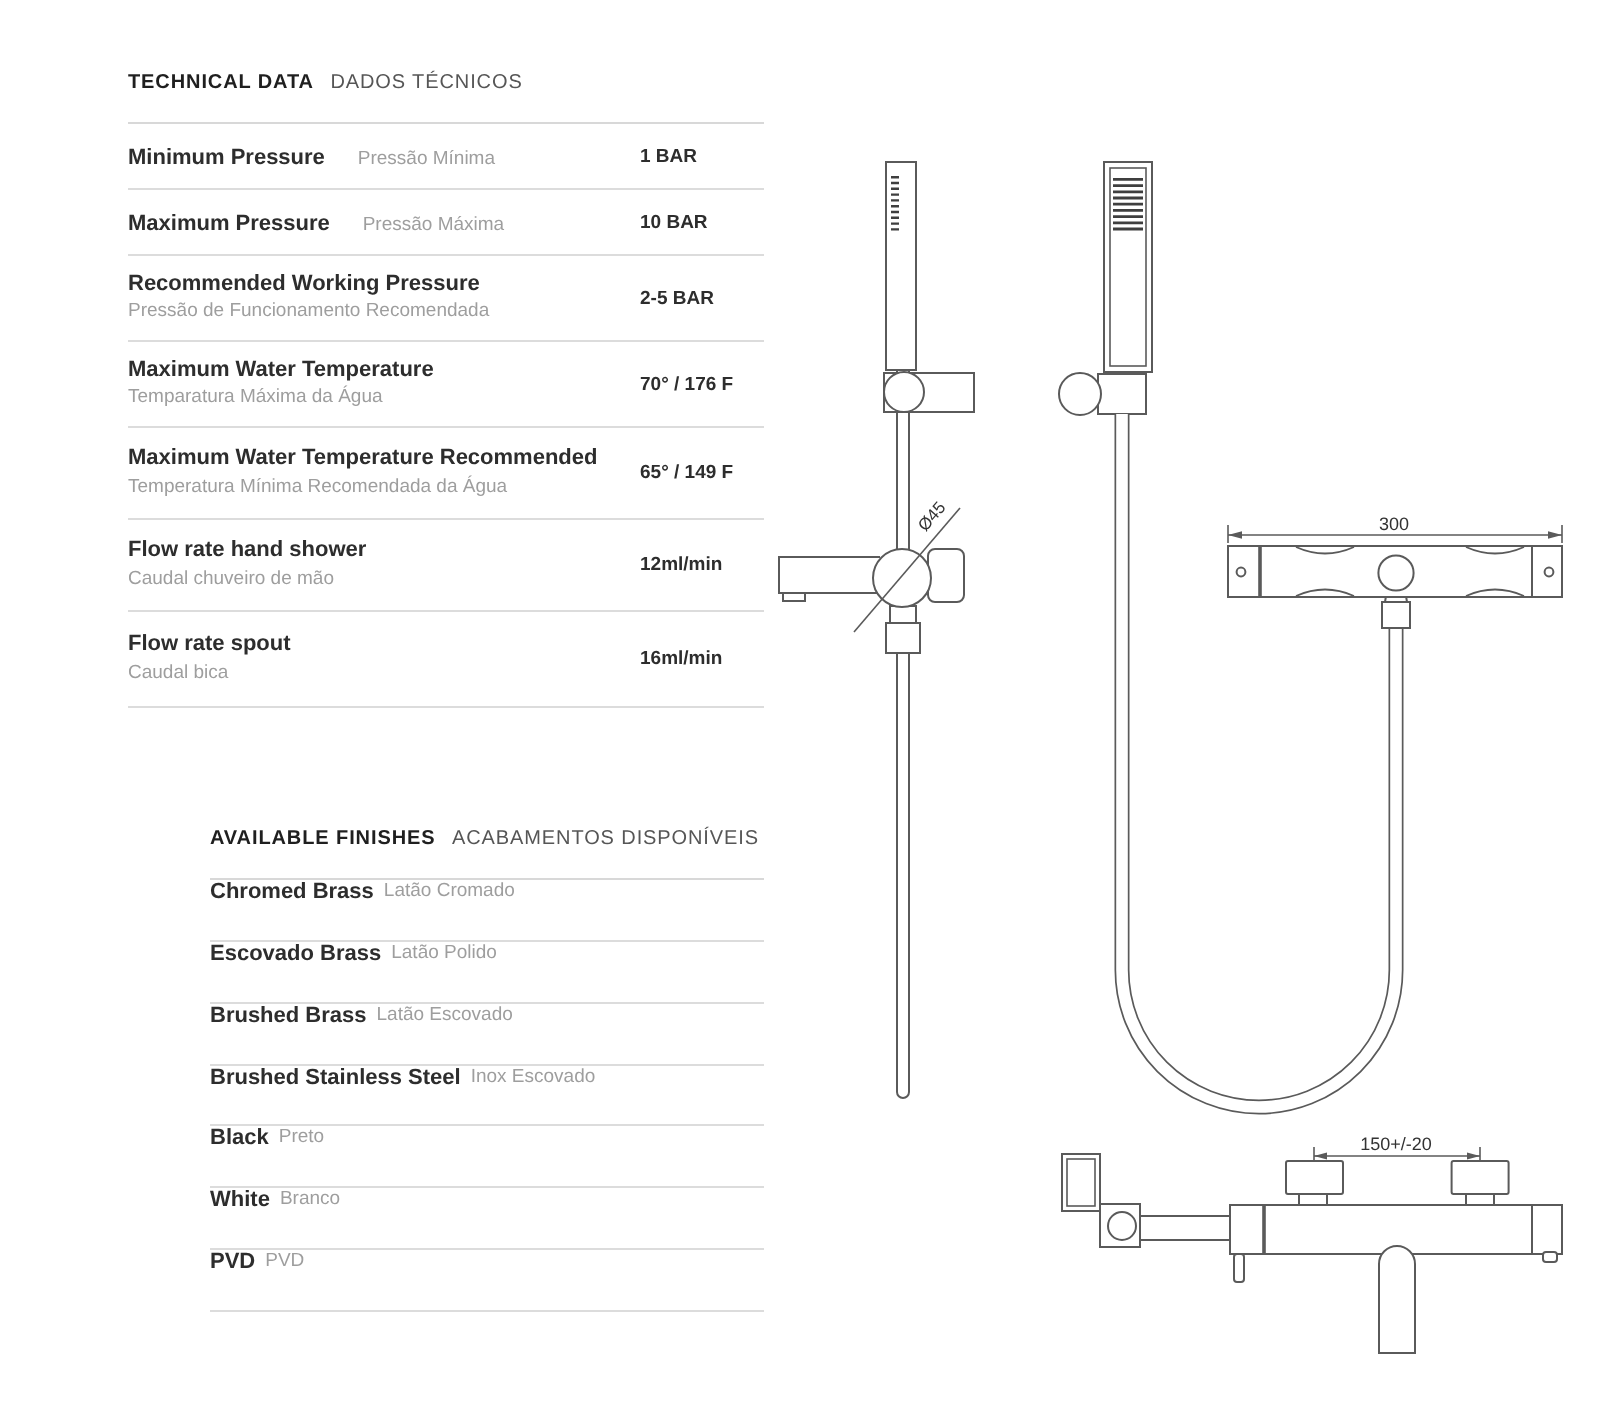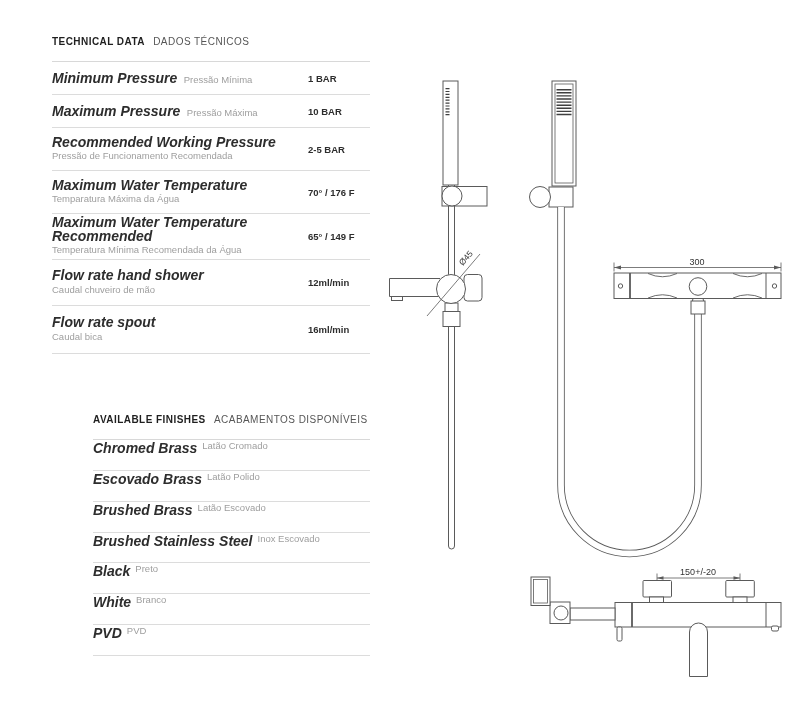--- a/index.html
+++ b/index.html
@@ -1,28 +1,28 @@
 <!DOCTYPE html>
 <html><head>
 <meta charset="utf-8">
 <style>
   html,body{margin:0;padding:0;background:#fff;}
   .page{position:relative;width:800px;height:711px;background:#ffffff;overflow:hidden;
         font-family:"Liberation Sans","DejaVu Sans",sans-serif;}
-  .left-col{position:absolute;left:52px;top:32px;width:318px;}
+  .left-col{position:absolute;left:64px;top:32px;width:318px;}
   .sec-title{padding:4px 0 13px 0;border-bottom:1px solid #d8d8d8;font-size:10px;
              letter-spacing:.45px;line-height:12px;}
   .sec-title .t-en{font-weight:bold;color:#1f1f1f;}
   .sec-title .t-pt{color:#565656;margin-left:5px;font-weight:400;}
   .t-row{display:flex;align-items:center;border-bottom:1px solid #dcdcdc;}
   .t-row .labels{flex:1;padding-right:6px;}
-  .en{font-weight:bold;color:#2d2d2d;font-size:14px;font-style:italic;}
+  .en{font-weight:bold;color:#2d2d2d;font-size:11px;}
   .pt{color:#9e9e9e;font-size:9.5px;font-weight:400;}
   .t-row.single{height:32px;}
-  .t-row.single .pt{margin-left:2px;}
+  .t-row.single .pt{margin-left:12px;}
   .t-row.stacked .labels .en,.t-row.stacked .labels .pt{display:block;line-height:13.5px;}
   .h42{height:42px}.h45{height:45px}.h47{height:47px}
   .val{width:62px;flex-shrink:0;font-weight:bold;font-size:9.5px;color:#2d2d2d;text-align:left;}
   .finishes{margin-top:56px;margin-left:41px;}
   .f-row{display:flex;align-items:flex-start;height:29.86px;border-bottom:1px solid #dcdcdc;}
   .f-row .pt{margin-left:5px;}
   svg.drawings{position:absolute;left:0;top:0;pointer-events:none;}
   svg text{font-family:"Liberation Sans","DejaVu Sans",sans-serif;}
 </style>
 </head>

